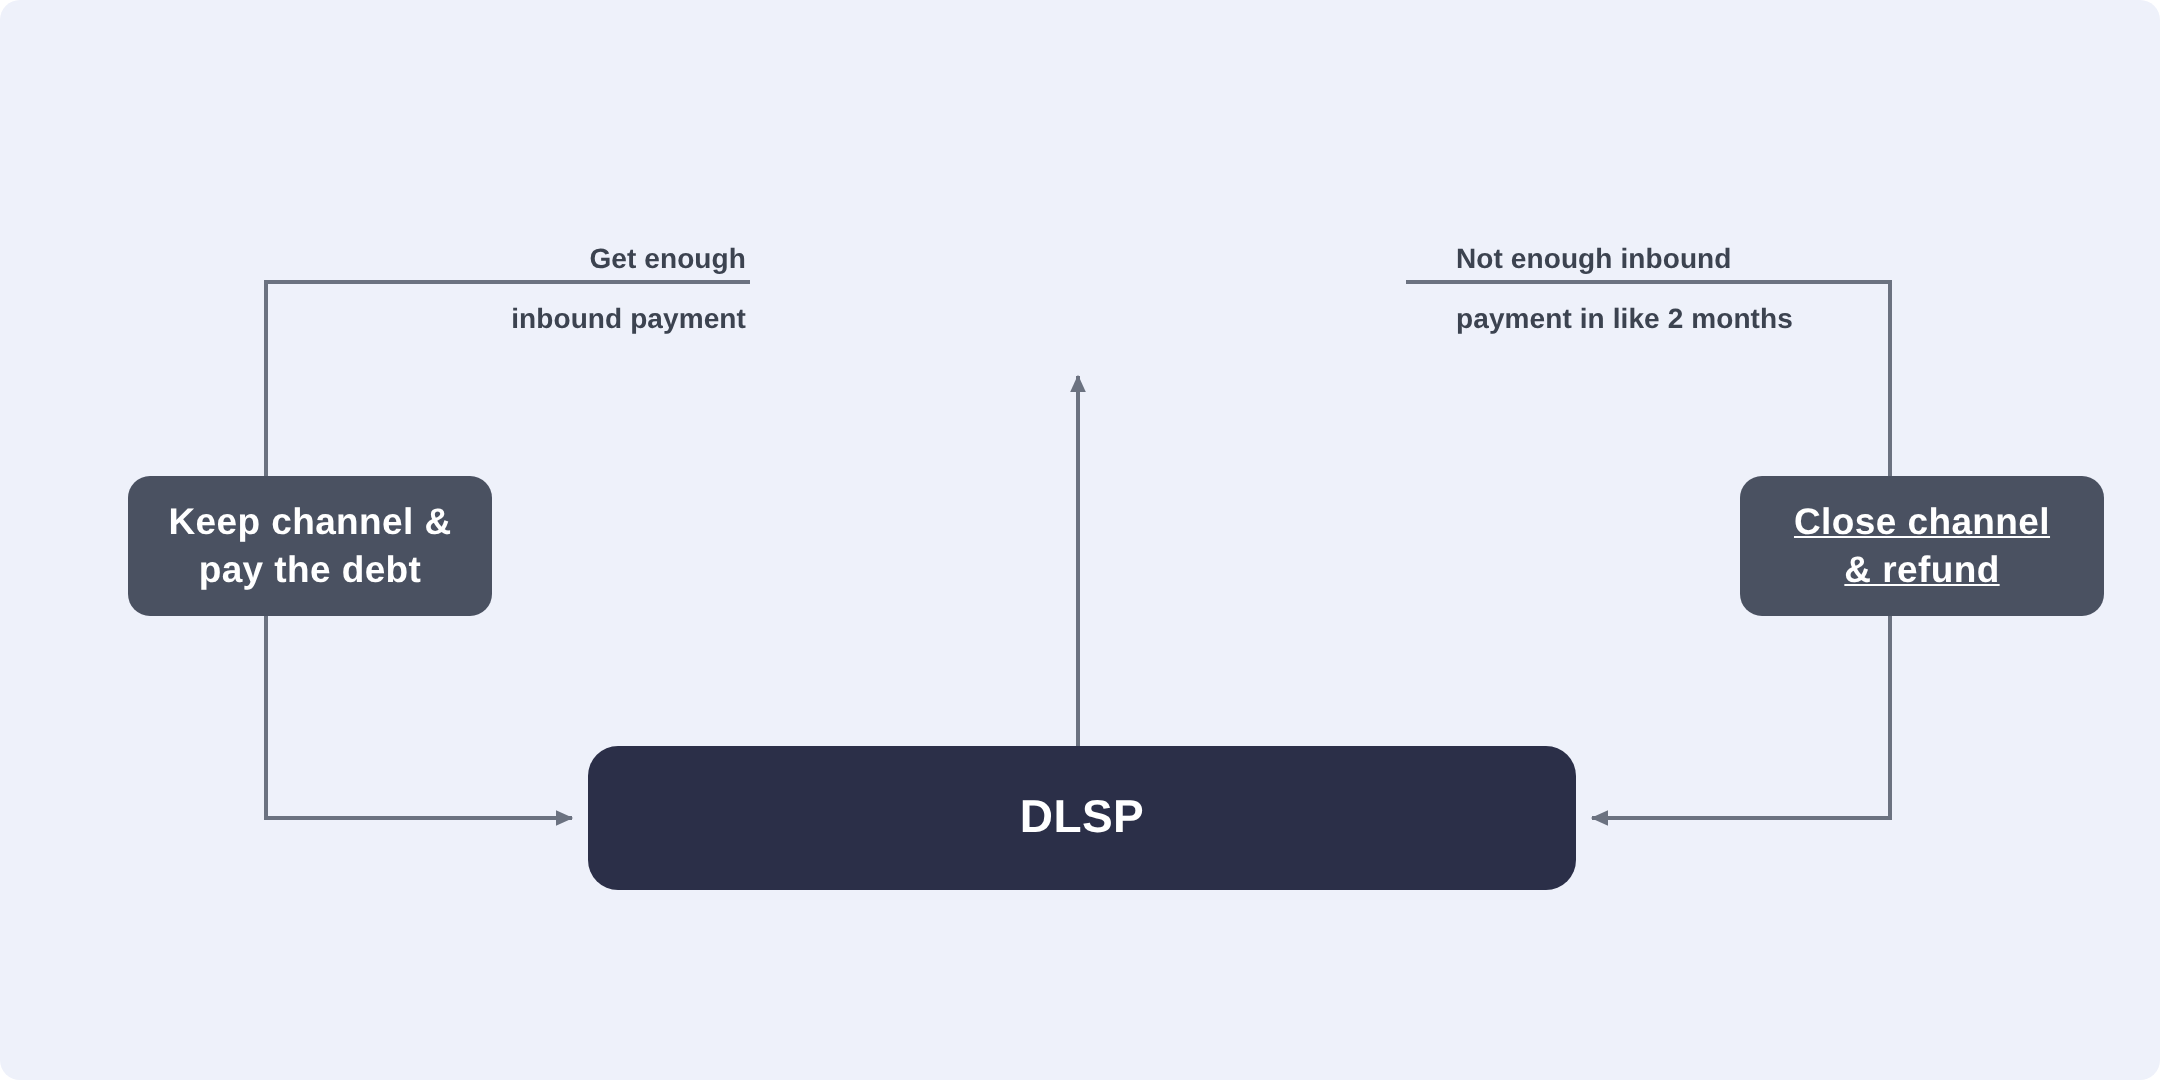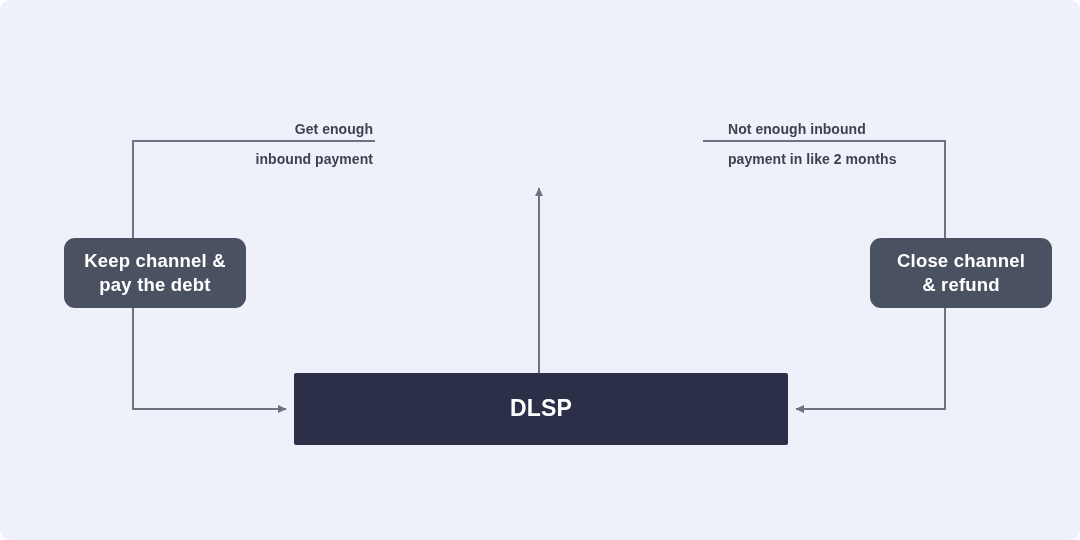--- a/index.html
+++ b/index.html
@@ -58,21 +58,21 @@
   }
   #node-user-channel .node-label { line-height: 1.2; }
 
   
   #node-dlsp {
     left: 294px;
     top: 373px;
     width: 494px;
     height: 72px;
     background: #2b2f48;
-    border-radius: 2px;
+    border-radius: 15px;
     font-size: 23px;
     font-weight: 700;
   }
 
   
   .node-option {
     background: #4a5161;
     border-radius: 11px;
     font-size: 18.5px;
     font-weight: 700;
@@ -88,20 +88,21 @@
     left: 428px;
     top: 238px;
     width: 222px;
     height: 70px;
   }
   #node-close-channel {
     left: 850px;
     top: 238px;
     width: 182px;
     height: 70px;
+    text-decoration: underline;
   }
 
   
   .edge-caption {
     position: absolute;
     color: #3c4350;
     font-size: 14px;
     font-weight: 600;
     line-height: 30px;
     white-space: pre-line;

